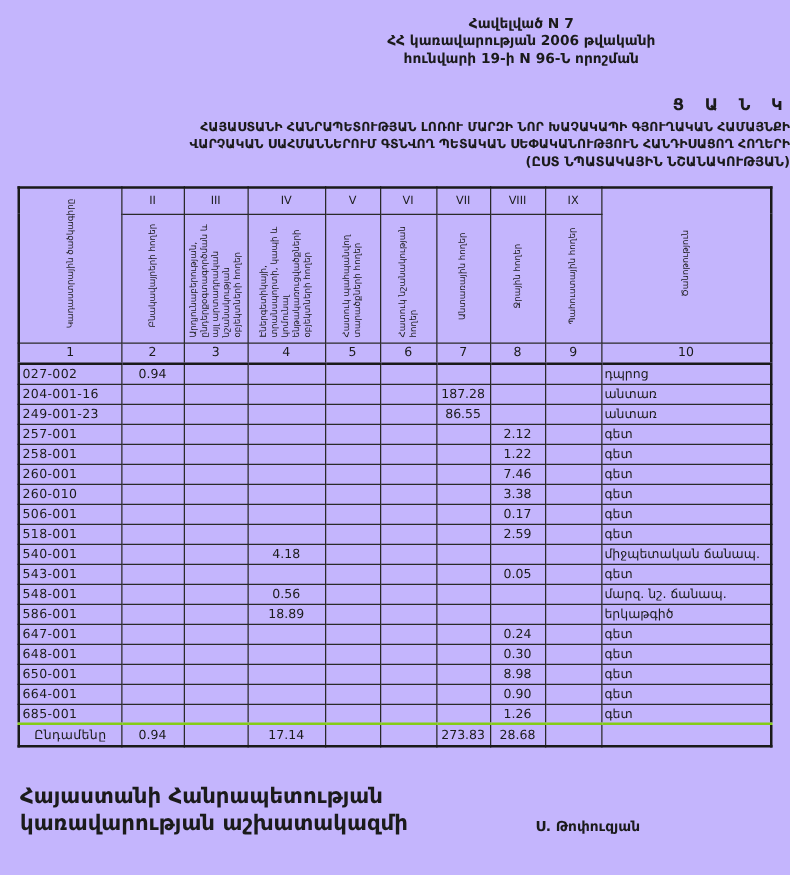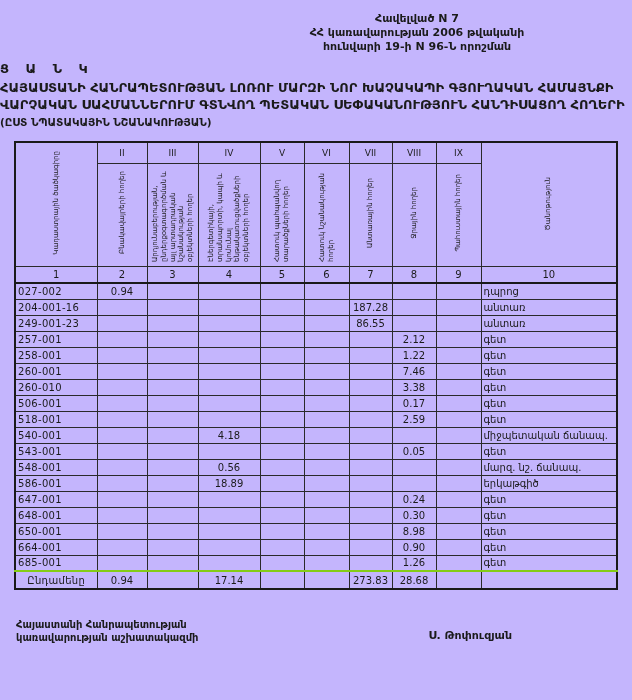--- a/index.html
+++ b/index.html
@@ -15,23 +15,23 @@
   }
   
   .appendix {
     margin:12px 40px 0 auto;
     width:350px;
     text-align:center;
     font-size:11px; font-weight:bold;
     line-height:1.25;
   }
   
-  .titleblock { margin-top:8px; text-align:left; }
+  .titleblock { margin-top:24px; text-align:right; }
   .doc-kind { font-size:13px; font-weight:bold; letter-spacing:6px; }
-  .doc-line { font-size:13px; font-weight:bold; margin-top:4px; line-height:1.3; }
+  .doc-line { font-size:10px; font-weight:bold; margin-top:4px; line-height:1.3; }
   .doc-line3 { font-size:10.5px; font-weight:bold; margin-top:2px; }
 
   
   table.landtable {
     margin:13px 0 0 14px;
     border-collapse:collapse;
     table-layout:fixed;
     width:602px;
   }
   table.landtable th, table.landtable td {
@@ -61,21 +61,21 @@
   tr.total-row td { border-top:2px solid #84cc16; height:18px; }
   tr.total-row td.code { text-align:center; }
 
   
   .footer {
     display:flex;
     justify-content:space-between;
     align-items:flex-end;
     margin:28px 120px 0 16px;
   }
-  .footer-left { font-size:10px; font-weight:bold; line-height:1.3; }
+  .footer-left { font-size:17px; font-weight:bold; line-height:1.3; }
   .signature { font-size:11px; font-weight:bold; padding-bottom:2px; }
 </style>
 </head>
 <body>
 
 <div class="page">
 
   <div class="appendix">
     <div>Հավելված N 7</div>
     <div>ՀՀ կառավարության 2006 թվականի</div>

